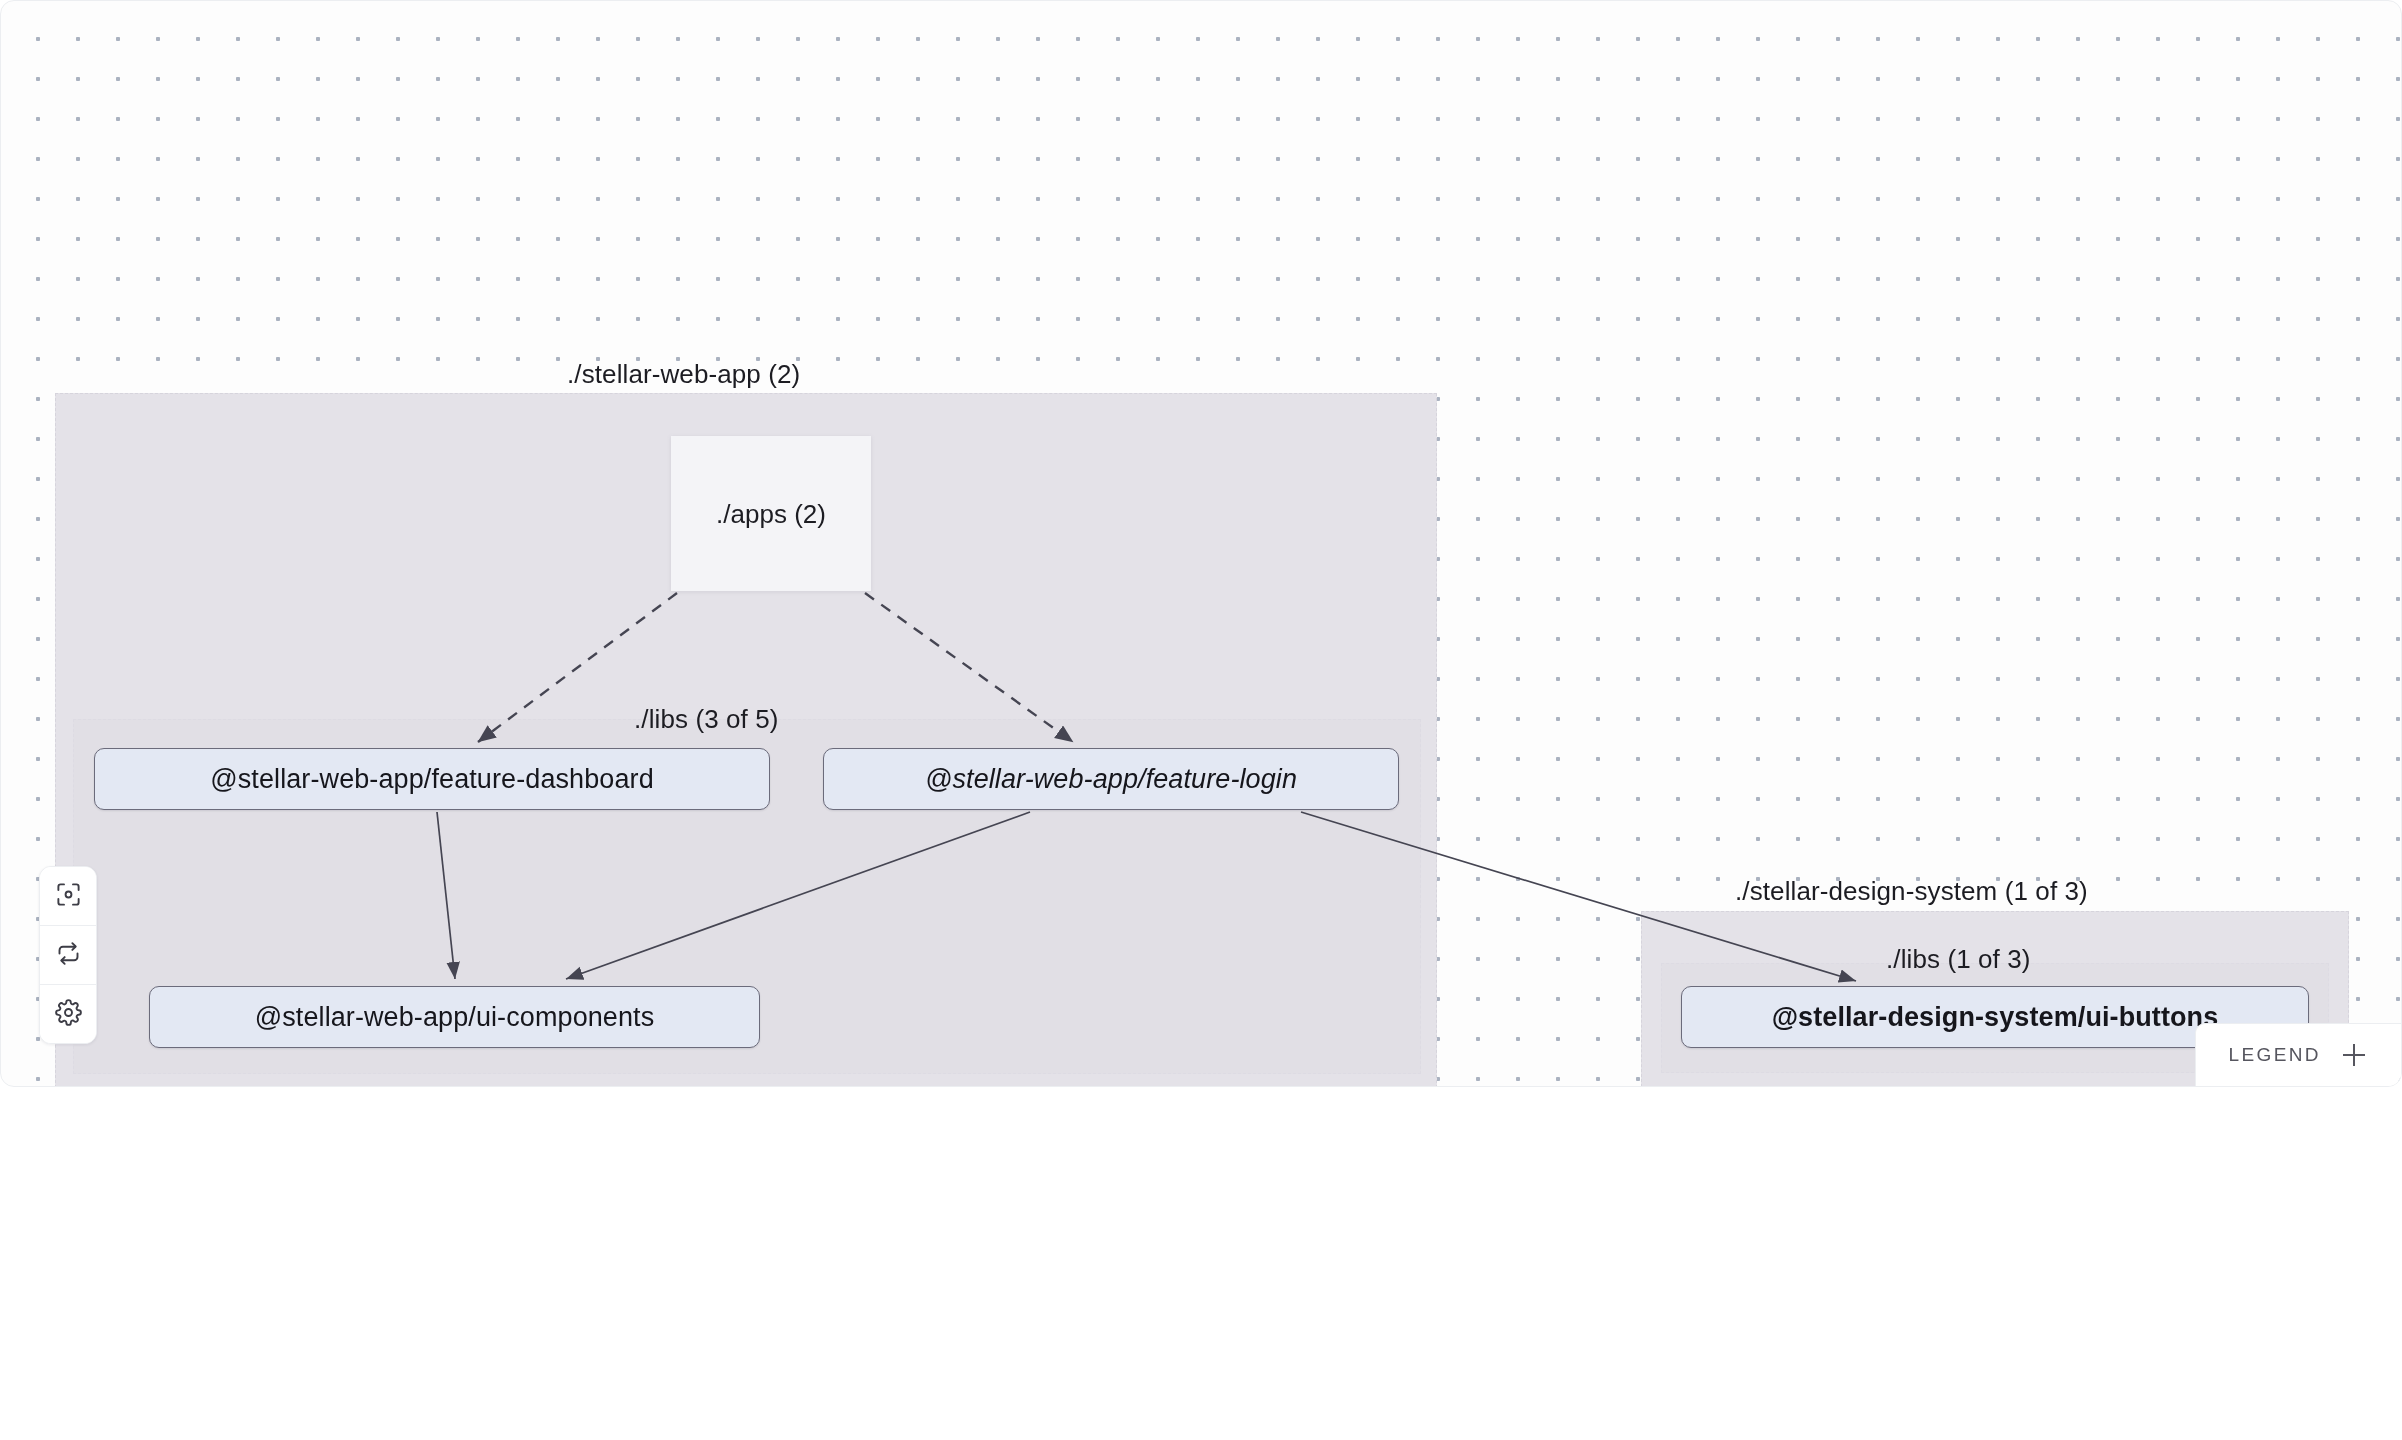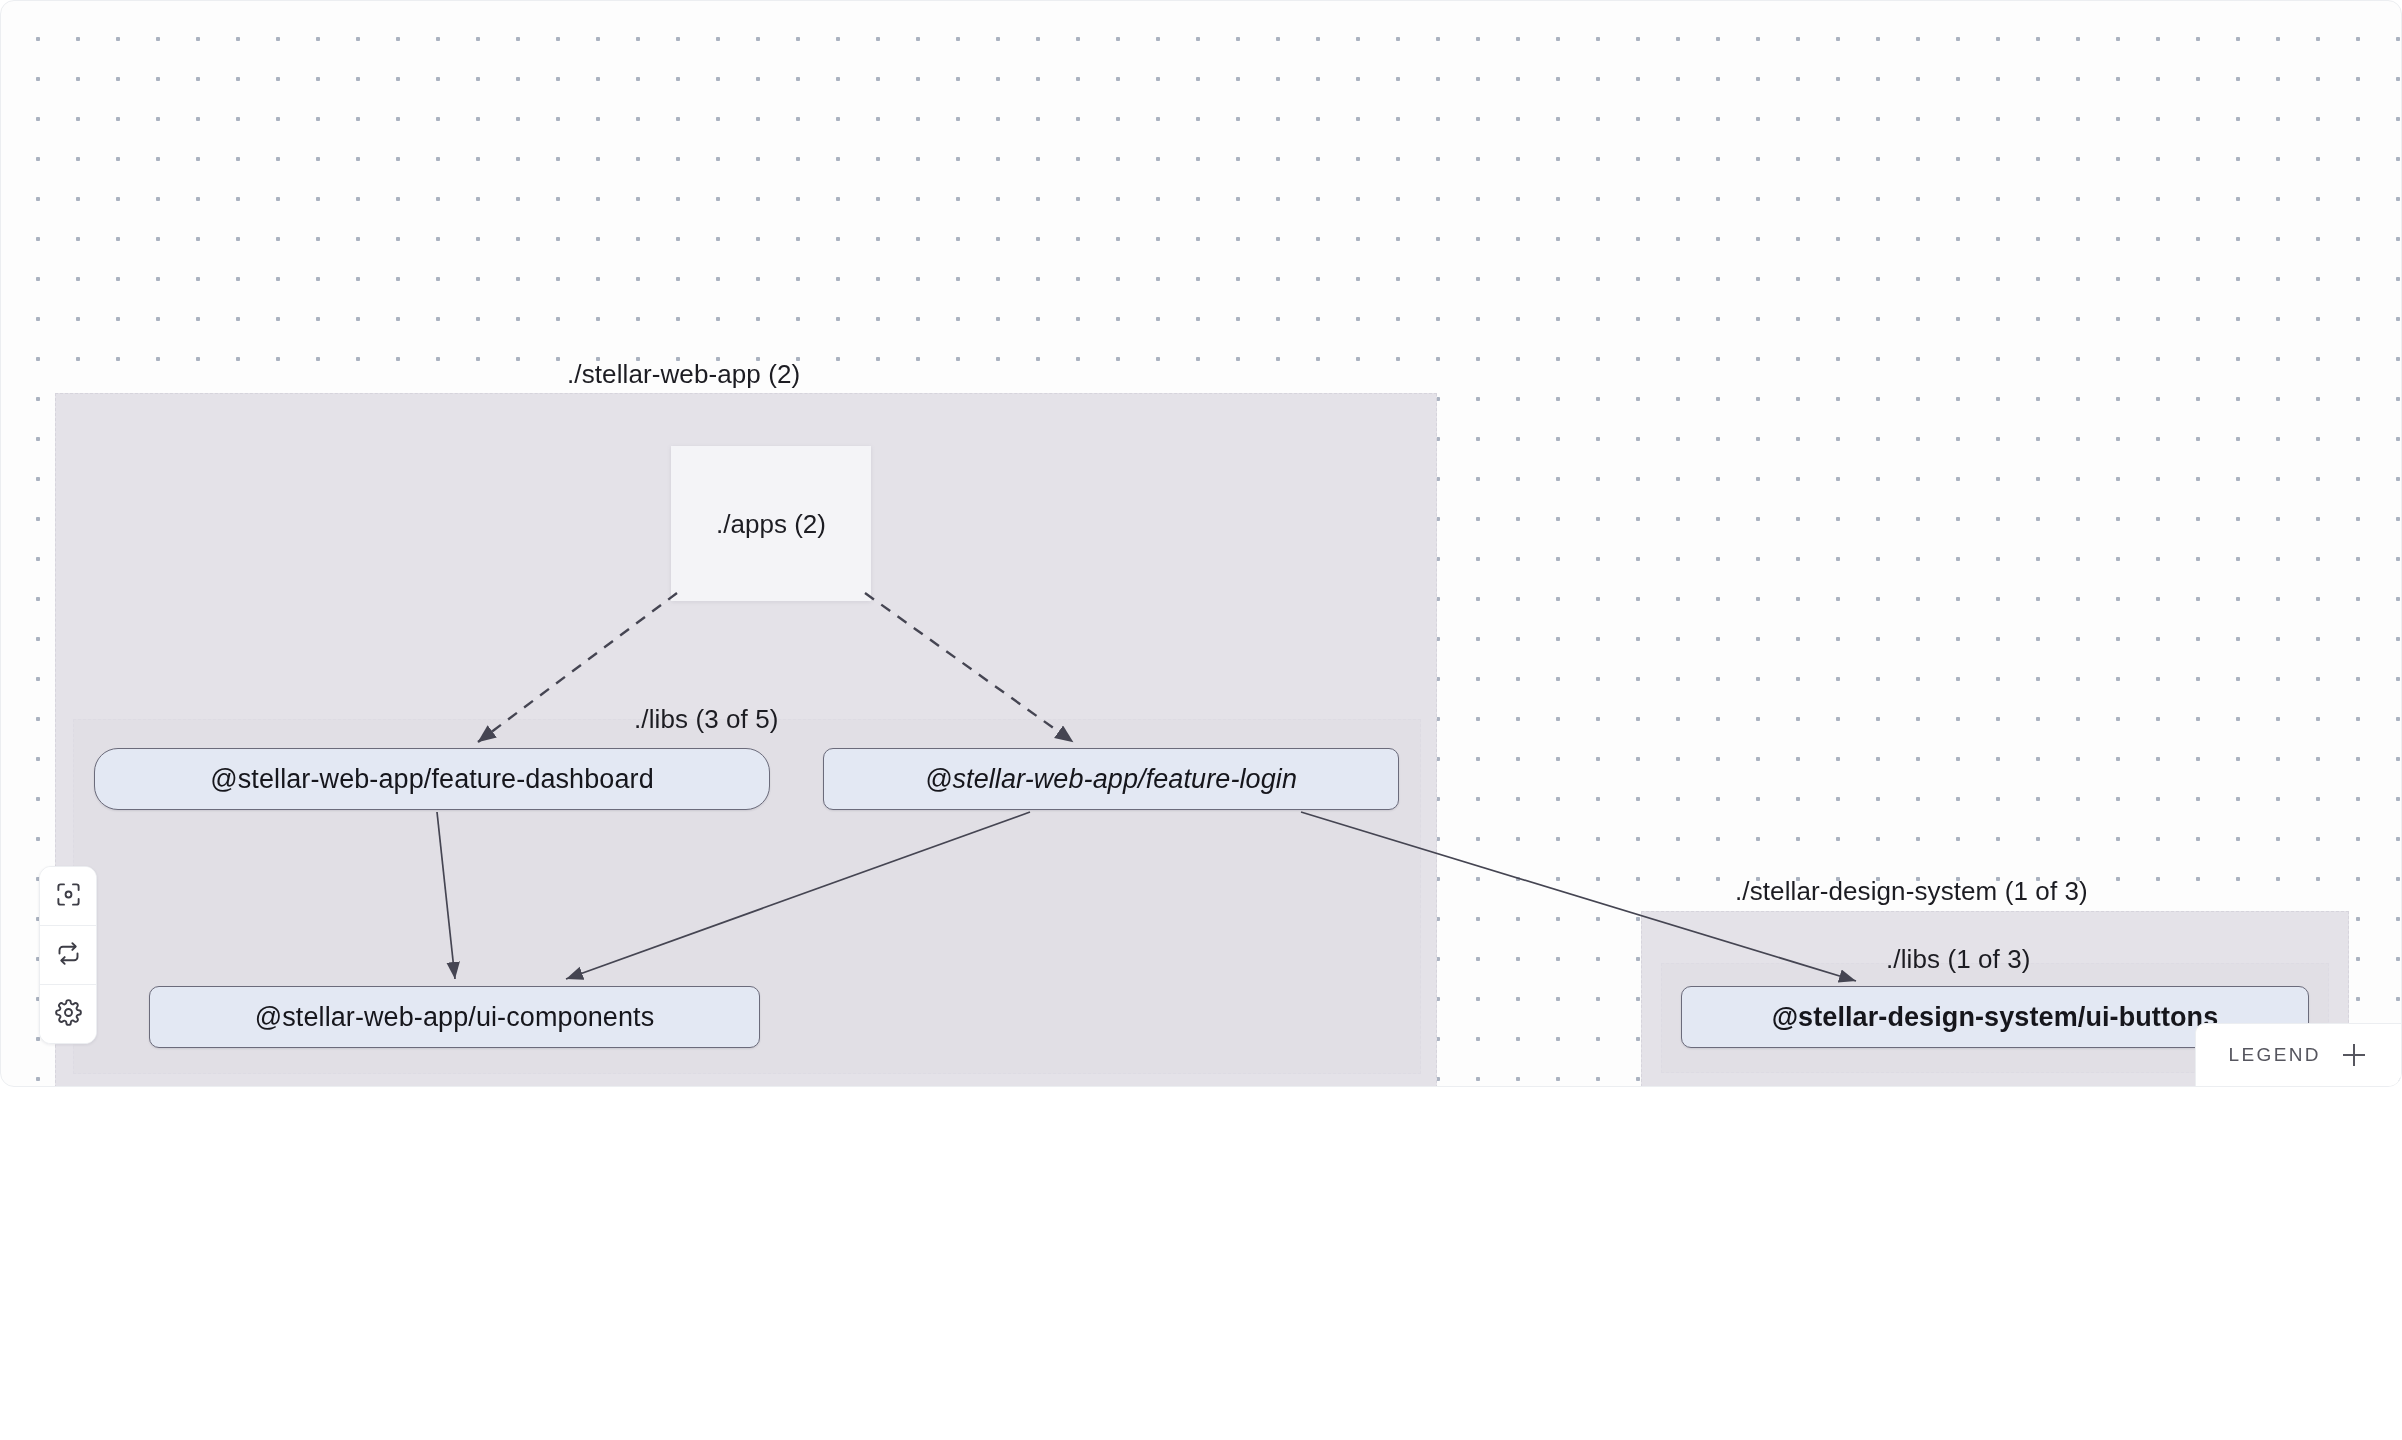--- a/index.html
+++ b/index.html
@@ -178,21 +178,21 @@
 
     <div class="group-inner" style="left:72px; top:718px; width:1348px; height:355px;"></div>
     <div class="group-label" style="left:633px; top:703px;">./libs (3 of 5)</div>
 
     <div class="group" style="left:1640px; top:910px; width:708px; height:176px;"></div>
     <div class="group-label" style="left:1734px; top:875px;">./stellar-design-system (1 of 3)</div>
 
     <div class="group-inner" style="left:1660px; top:962px; width:668px; height:110px;"></div>
     <div class="group-label" style="left:1885px; top:943px;">./libs (1 of 3)</div>
 
-    <div class="folder" style="left:670px; top:445px; width:200px; height:155px;">
+    <div class="folder" style="left:670px; top:435px; width:200px; height:155px;">
       <div class="folder-tab"></div>
       <div class="folder-body"></div>
       <div class="folder-label">./apps (2)</div>
     </div>
 
     <svg id="edges" width="2402" height="1440">
       <defs>
         <marker id="ah" markerWidth="9" markerHeight="9" refX="7.4" refY="3.2" orient="auto" markerUnits="strokeWidth">
           <path d="M0,0 L7.6,3.2 L0,6.4 z" fill="#454552"></path>
         </marker>
@@ -205,21 +205,21 @@
 
       <path d="M 864,592 L 1072,741" fill="none" stroke="#454552" stroke-width="2.4" stroke-dasharray="11,9" marker-end="url(#ah)"></path>
 
       <path d="M 436,811 L 454,978" fill="none" stroke="#454552" stroke-width="1.7" marker-end="url(#ah-thin)"></path>
 
       <path d="M 1029,811 L 565,978" fill="none" stroke="#454552" stroke-width="1.7" marker-end="url(#ah-thin)"></path>
 
       <path d="M 1300,811 L 1855,980" fill="none" stroke="#454552" stroke-width="1.7" marker-end="url(#ah-thin)"></path>
     </svg>
 
-    <div class="node" style="left:93px; top:747px; width:676px; height:62px;border-radius:24px;">
+    <div class="node" style="left:93px; top:747px; width:676px; height:62px;">
       <span class="node-label">@stellar-web-app/feature-dashboard</span>
     </div>
 
     <div class="node" style="left:822px; top:747px; width:576px; height:62px;font-style:italic;">
       <span class="node-label">@stellar-web-app/feature-login</span>
     </div>
 
     <div class="node" style="left:148px; top:985px; width:611px; height:62px;">
       <span class="node-label">@stellar-web-app/ui-components</span>
     </div>

